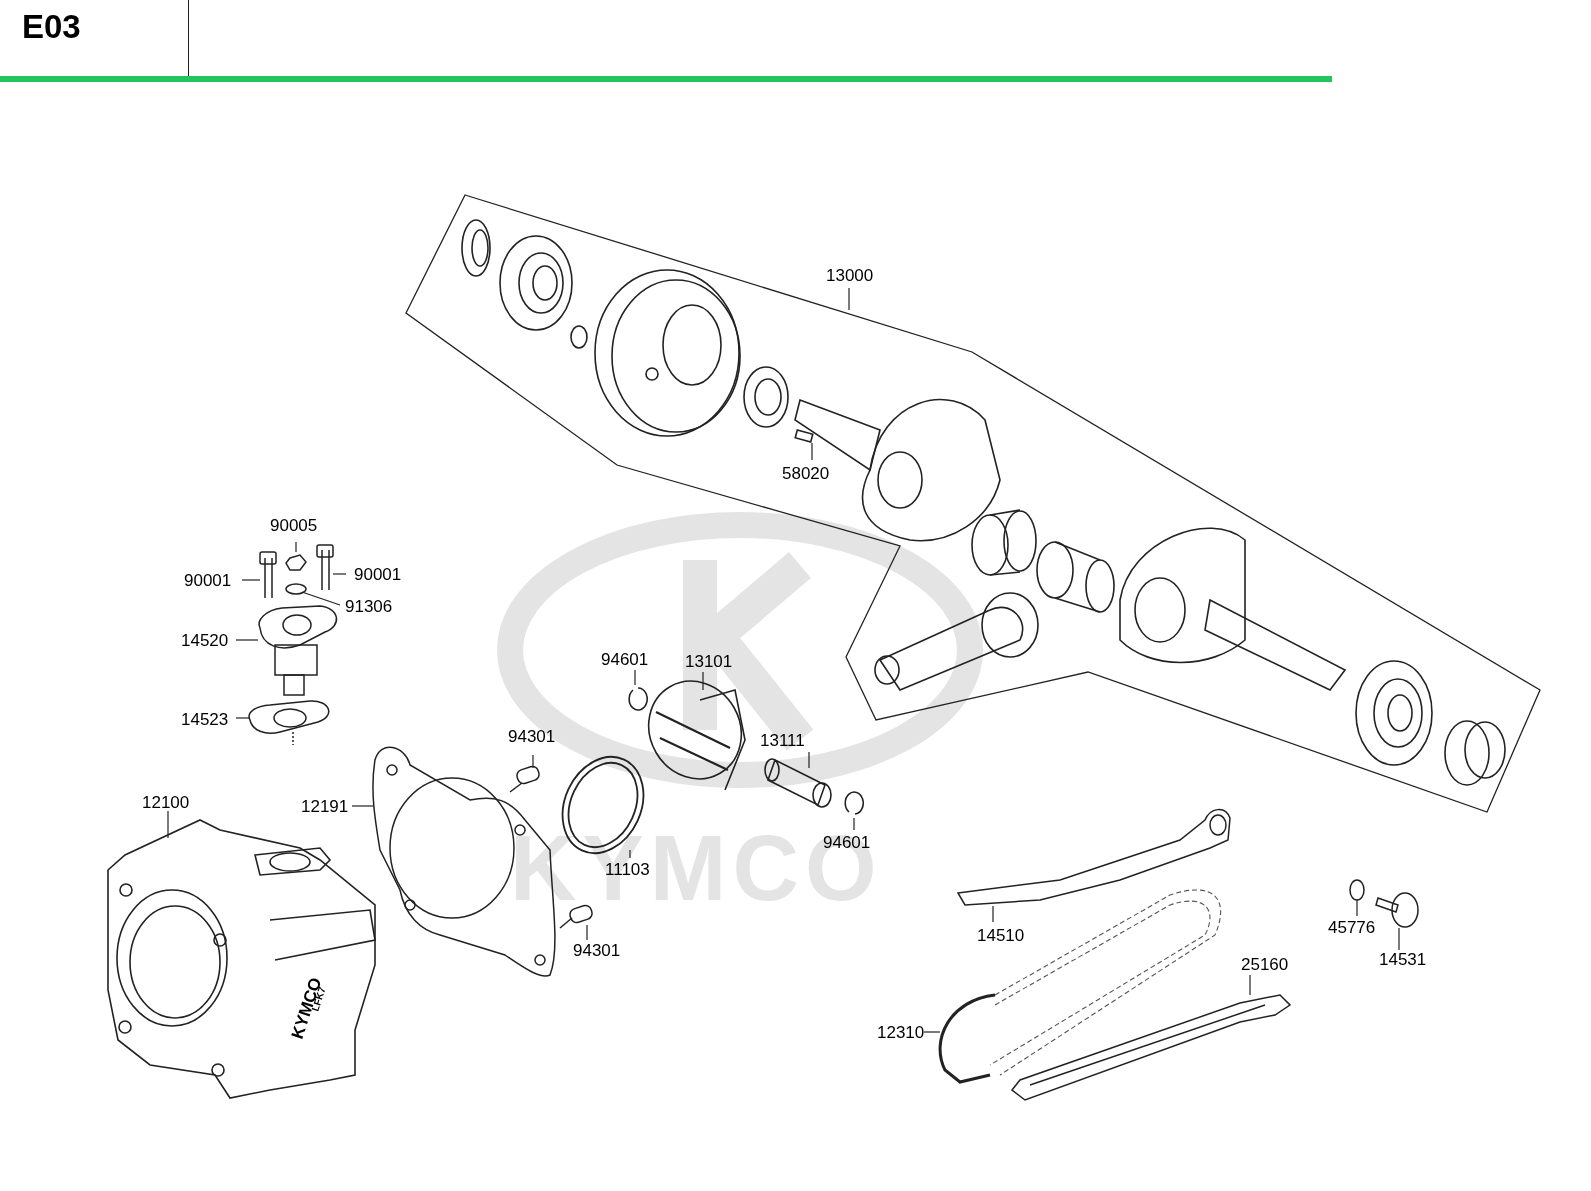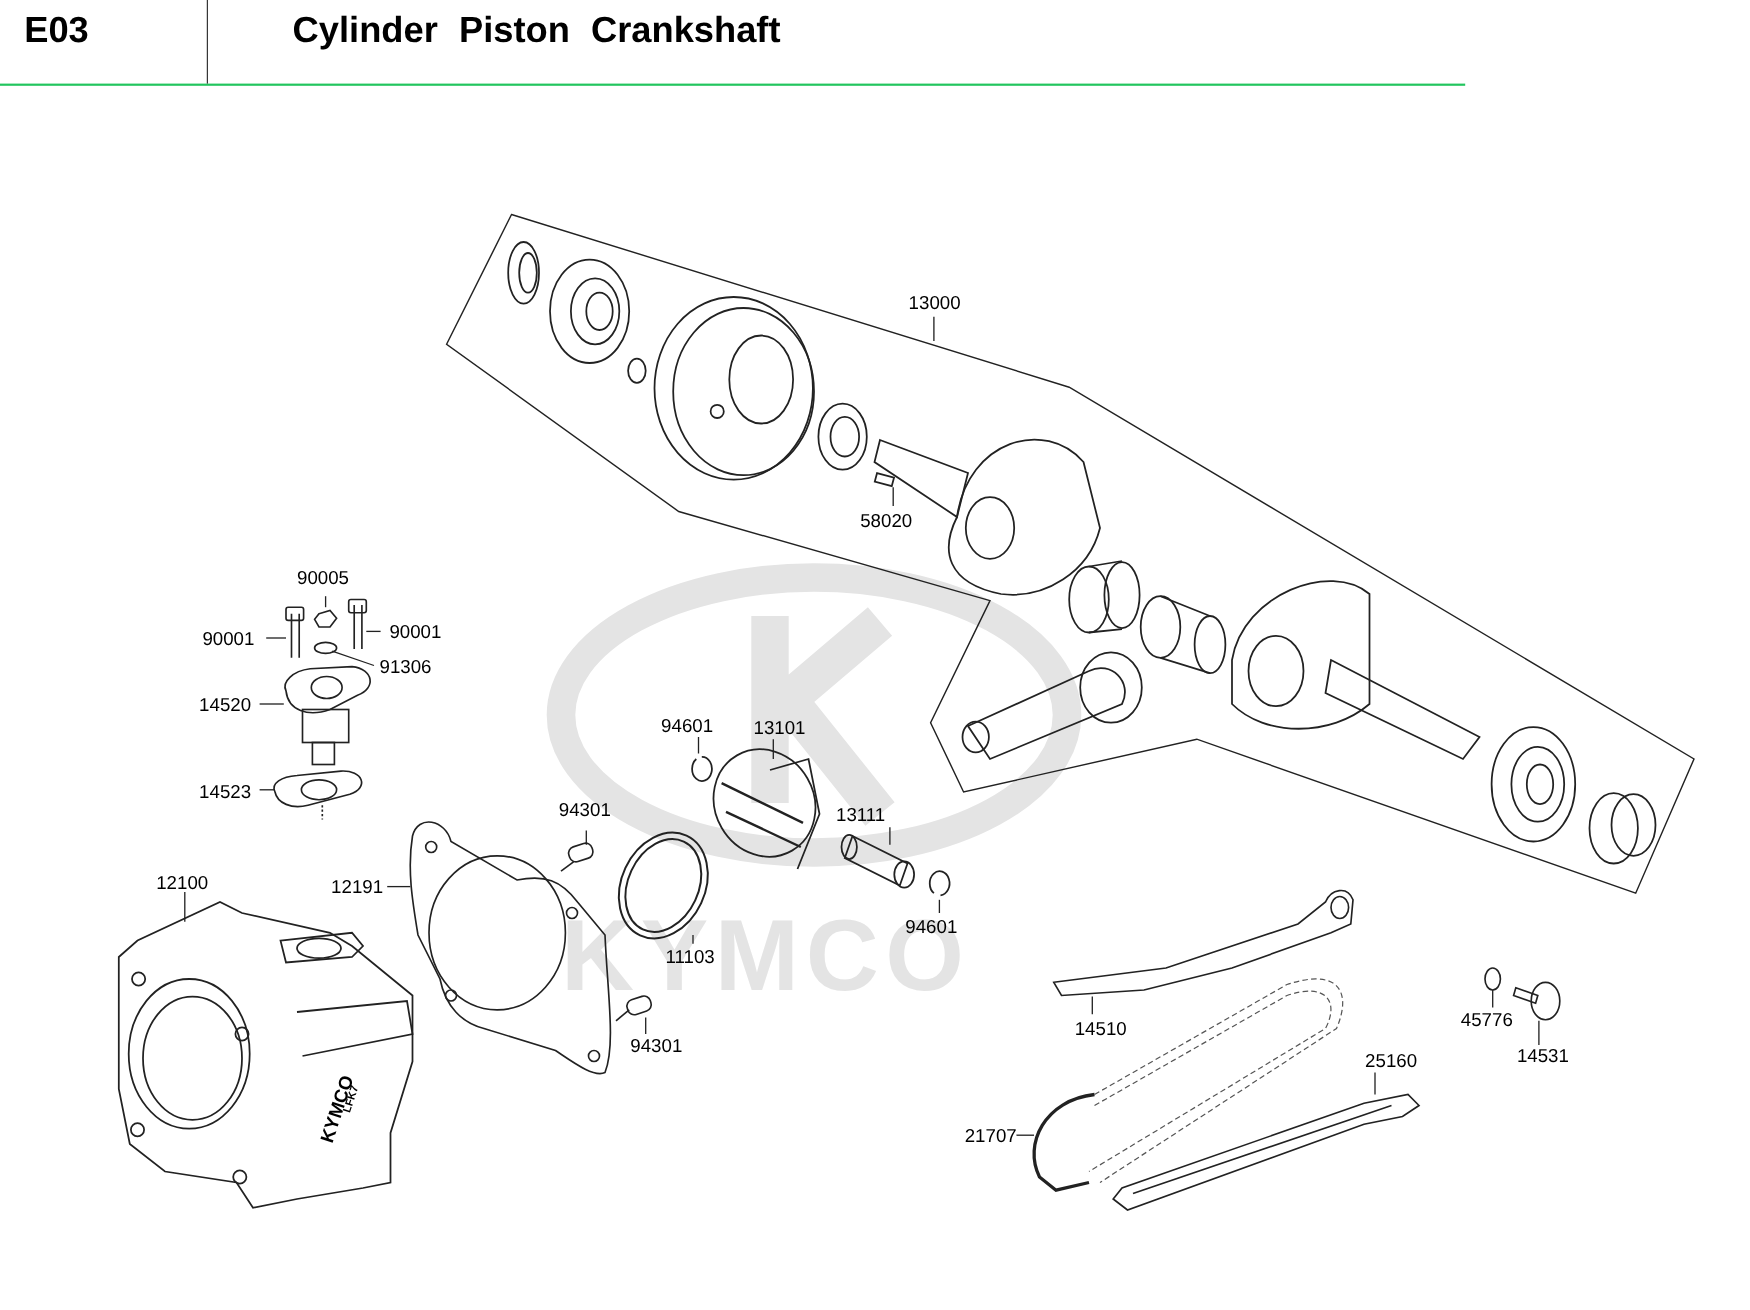--- a/index.html
+++ b/index.html
@@ -1,30 +1,29 @@
 <!DOCTYPE html>
 <html><head>
 <meta charset="utf-8">
 <style>
   html,body{margin:0;padding:0;background:#fff;}
   body{width:1591px;height:1191px;position:relative;overflow:hidden;font-family:"Liberation Sans",sans-serif;color:#000;}
-  .header{position:absolute;left:0;top:0;width:1332px;height:76px;border-bottom:2px solid #22c55e;}
+  .header{position:absolute;left:0;top:0;width:1332px;height:76px;border-bottom:6px solid #22c55e;}
   .code{position:absolute;left:22px;top:8px;font-size:33px;font-weight:bold;}
   .vdiv{position:absolute;left:188px;top:0;width:1px;height:76px;background:#222;}
   .title{position:absolute;left:266px;top:8px;font-size:33px;font-weight:bold;word-spacing:10px;}
   svg.diagram{position:absolute;left:0;top:0;}
   .lbl{position:absolute;font-size:17px;font-weight:normal;white-space:nowrap;}
 </style>
 </head>
 <body>
 
 <div class="header">
   <div class="code">E03</div>
   <div class="vdiv"></div>
-  <div class="title">Cylinder  Piston  Crankshaft</div>
 </div>
 
 <svg class="diagram" width="1591" height="1191" viewBox="0 0 1591 1191">
 
   <g class="wm" fill="none" stroke="#e4e4e4">
     <ellipse cx="740" cy="650" rx="230" ry="125" stroke-width="26"></ellipse>
     <path d="M700 560 L700 730 M700 650 L800 565 M720 640 L800 740" stroke-width="34"></path>
   </g>
   <text x="510" y="900" font-size="92" fill="#e4e4e4" font-weight="bold" font-family="Liberation Sans, sans-serif" letter-spacing="6">KYMCO</text>
 
@@ -208,13 +207,13 @@
 <div class="lbl" style="left:760px;top:731px">13111</div>
 <div class="lbl" style="left:142px;top:793px">12100</div>
 <div class="lbl" style="left:301px;top:797px">12191</div>
 <div class="lbl" style="left:823px;top:833px">94601</div>
 <div class="lbl" style="left:605px;top:860px">11103</div>
 <div class="lbl" style="left:573px;top:941px">94301</div>
 <div class="lbl" style="left:977px;top:926px">14510</div>
 <div class="lbl" style="left:1328px;top:918px">45776</div>
 <div class="lbl" style="left:1379px;top:950px">14531</div>
 <div class="lbl" style="left:1241px;top:955px">25160</div>
-<div class="lbl" style="left:877px;top:1023px">21707</div>
+<div class="lbl" style="left:877px;top:1023px">12310</div>
 
 </body></html>

